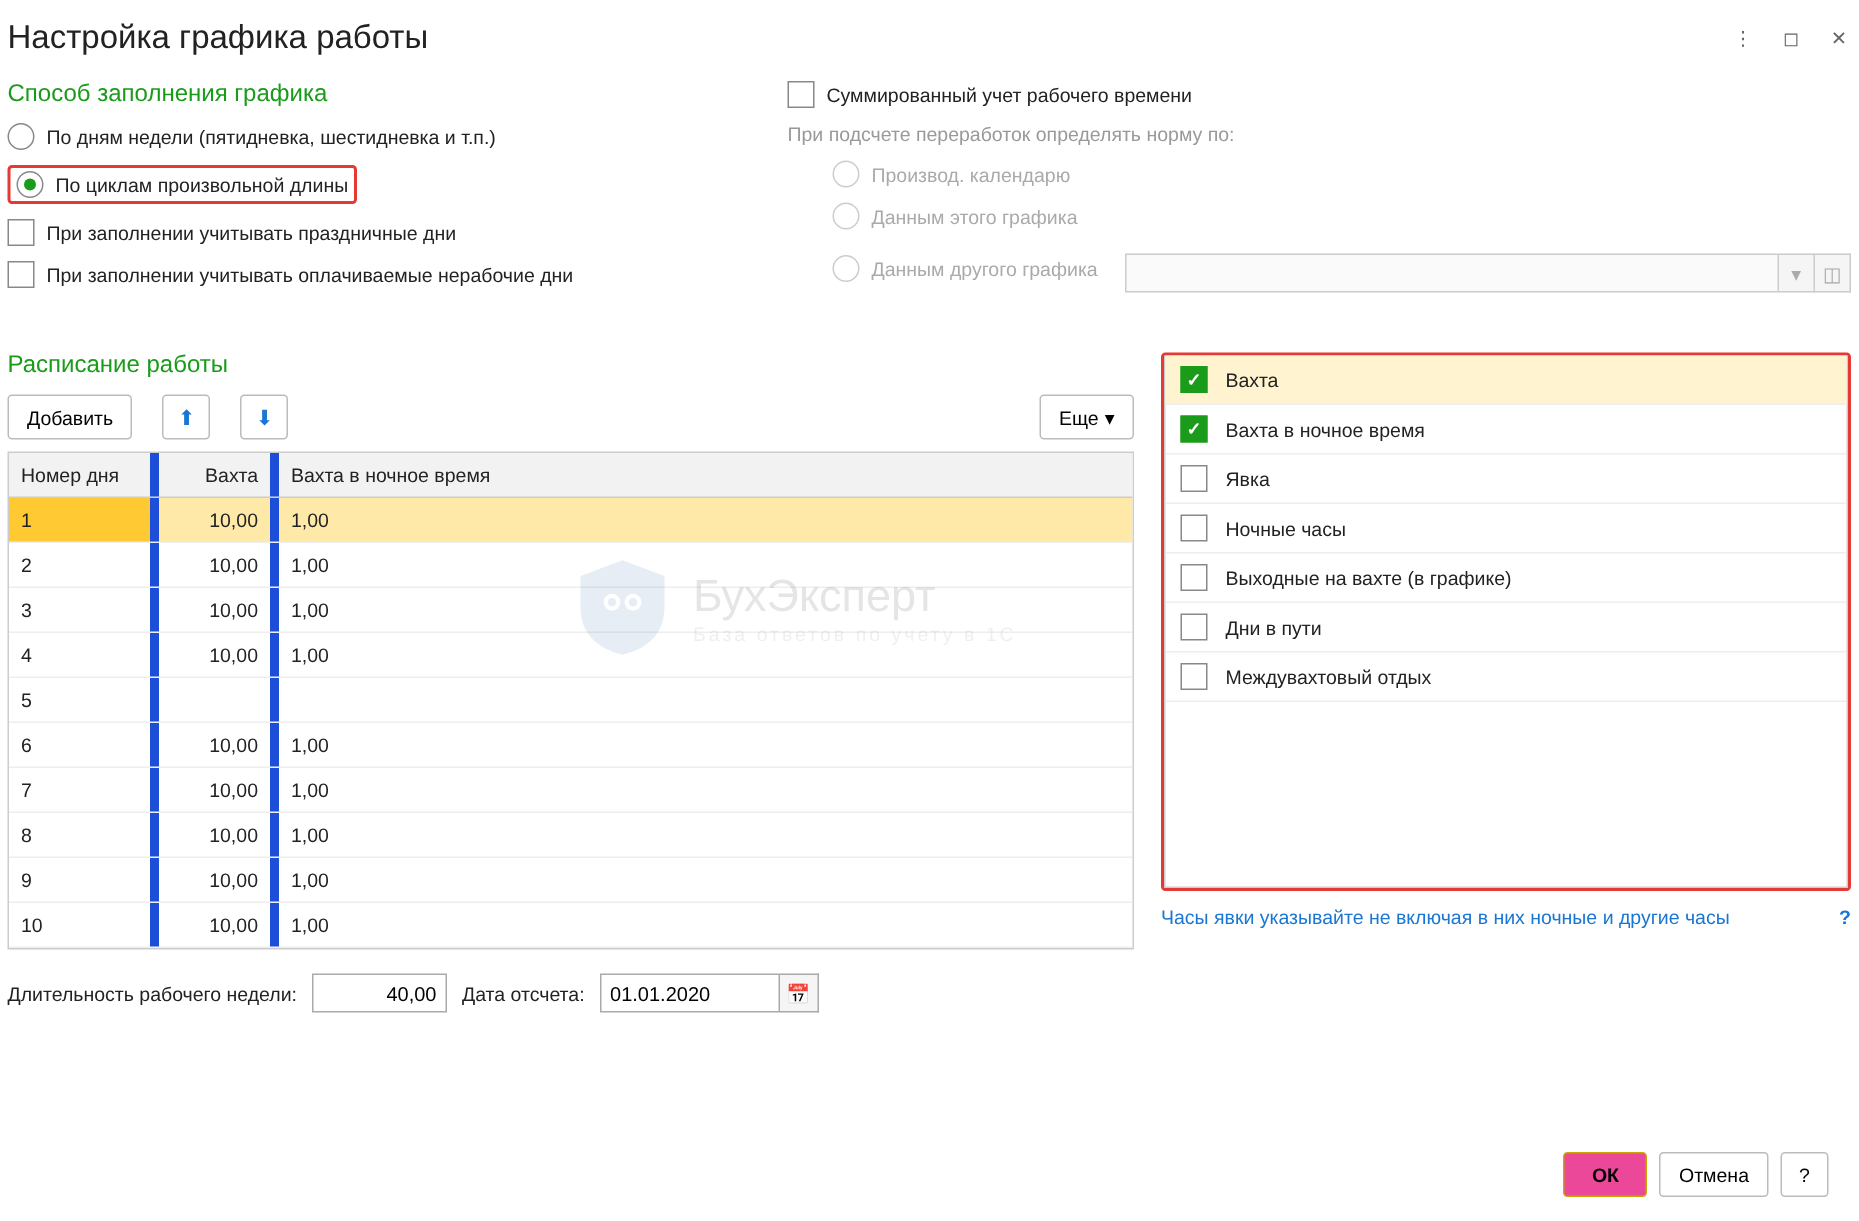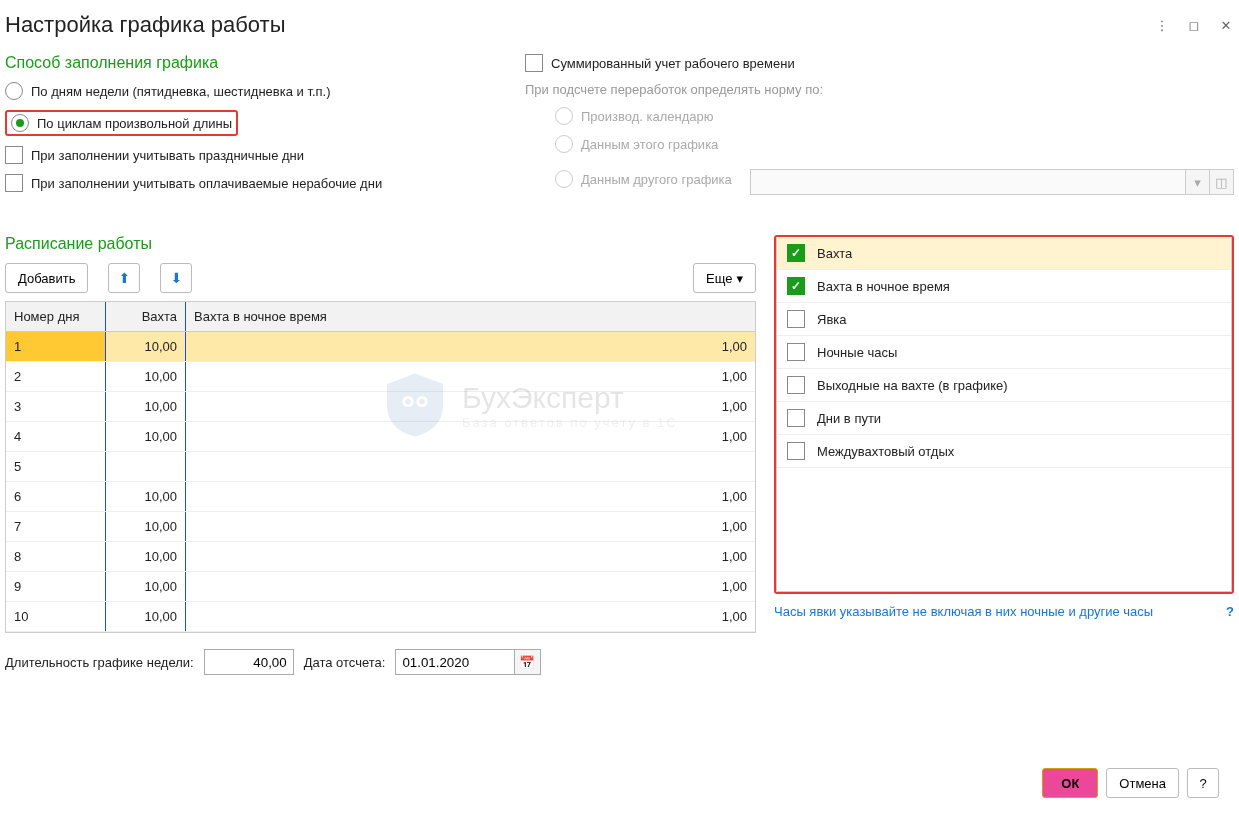--- a/index.html
+++ b/index.html
@@ -29,25 +29,25 @@
 .select-combo .btn-small { width: 24px; height: 26px; border: 1px solid #ccc; border-left: none; background: #f5f5f5; display: flex; align-items: center; justify-content: center; cursor: pointer; }
 .main-section { display: flex; gap: 18px; }
 .schedule-col { flex: 1; }
 .types-col { flex: 0 0 460px; }
 .toolbar { display: flex; gap: 20px; margin-bottom: 8px; align-items: flex-end; }
 .btn { height: 30px; padding: 0 12px; border: 1px solid #bbb; background: #fff; border-radius: 3px; cursor: pointer; display: flex; align-items: center; gap: 4px; font-size: 13px; }
 .btn.icon-only { width: 32px; padding: 0; justify-content: center; }
 .btn.more { margin-left: auto; }
 .table-wrap { border: 1px solid #ccc; }
 .table-head { display: flex; background: #f2f2f2; border-bottom: 1px solid #ccc; }
-.th, .td { padding: 7px 8px; border-right: 1px solid #1d4ed8; }
+.th, .td { padding: 7px 8px; border-right: 6px solid #1d4ed8; }
 .th:last-child, .td:last-child { border-right: none; }
 .col-num { width: 100px; }
 .col-v { width: 80px; text-align: right; }
-.col-night { flex: 1; text-align: right; }
+.col-night { flex: 1; text-align: left; }
 .table-body { max-height: 330px; overflow-y: scroll; }
 .tr { display: flex; border-bottom: 1px solid #eee; }
 .tr.selected { background: #ffe9a8; }
 .tr.selected .td.col-num { background: #ffc933; }
 .types-box { border: 2px solid #e53935; border-radius: 3px; }
 .types-list { border: 1px solid #ccc; border-top: none; height: 355px; }
 .type-row { display: flex; align-items: center; gap: 12px; padding: 7px 10px; border-bottom: 1px solid #eee; }
 .type-row.hl { background: #fff3d0; }
 .hint { color: #1976d2; font-size: 13px; margin-top: 10px; display: flex; gap: 8px; }
 .hint .q { color: #1976d2; font-weight: bold; margin-left: auto; cursor: pointer; }
@@ -237,21 +237,21 @@
           </div>
       </div>
       <div class="hint">
         <span>Часы явки указывайте не включая в них ночные и другие часы</span>
         <span class="q">?</span>
       </div>
     </div>
   </div>
 
   <div class="bottom-row">
-    <span>Длительность графике недели:</span>
+    <span>Длительность рабочего недели:</span>
     <input class="input-num" value="40,00" style="">
     <span>Дата отсчета:</span>
     <div class="date-input">
       <input value="01.01.2020" style="">
       <span class="cal">📅</span>
     </div>
   </div>
 </div>
 
 <div class="footer">

